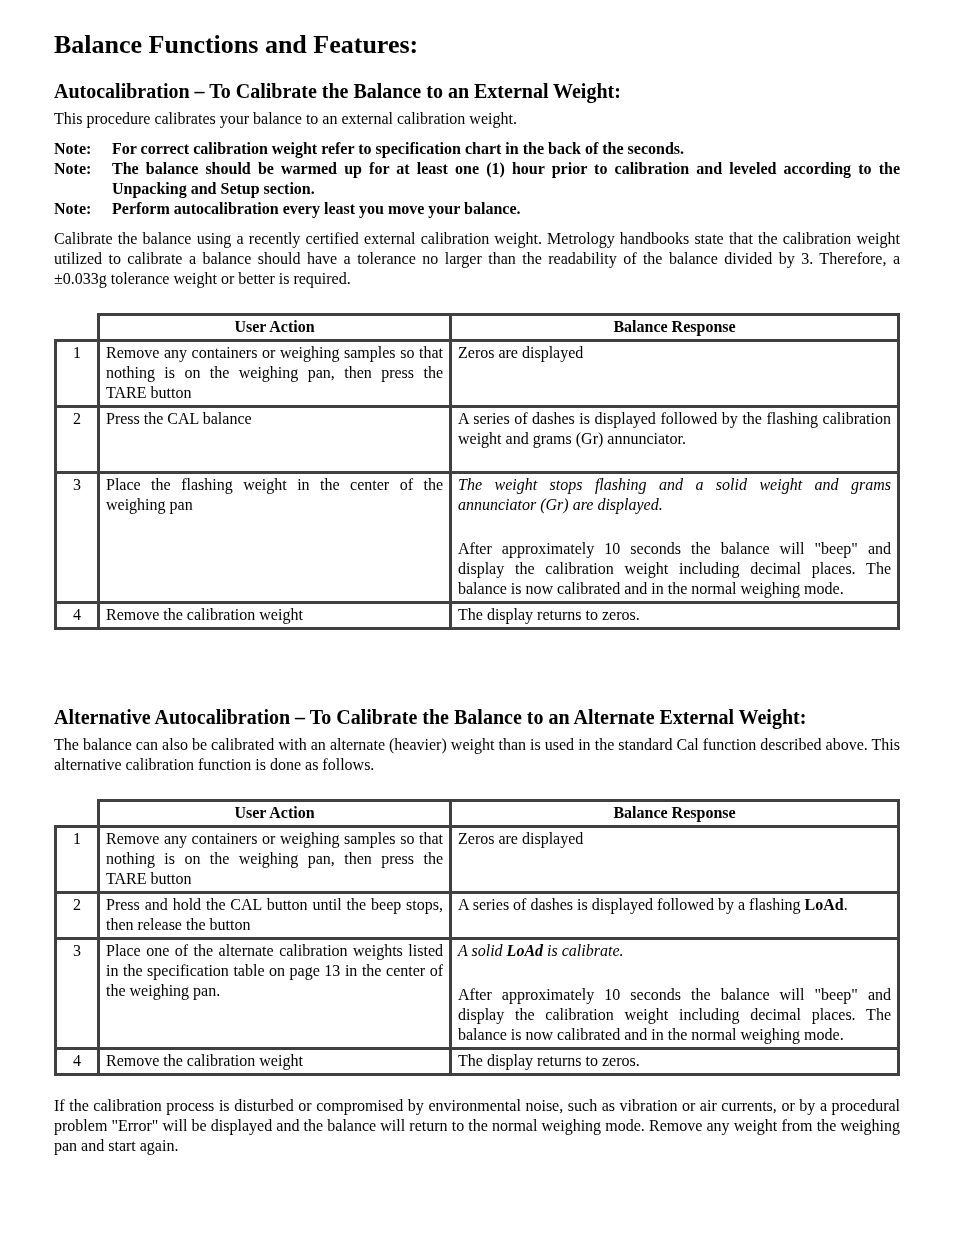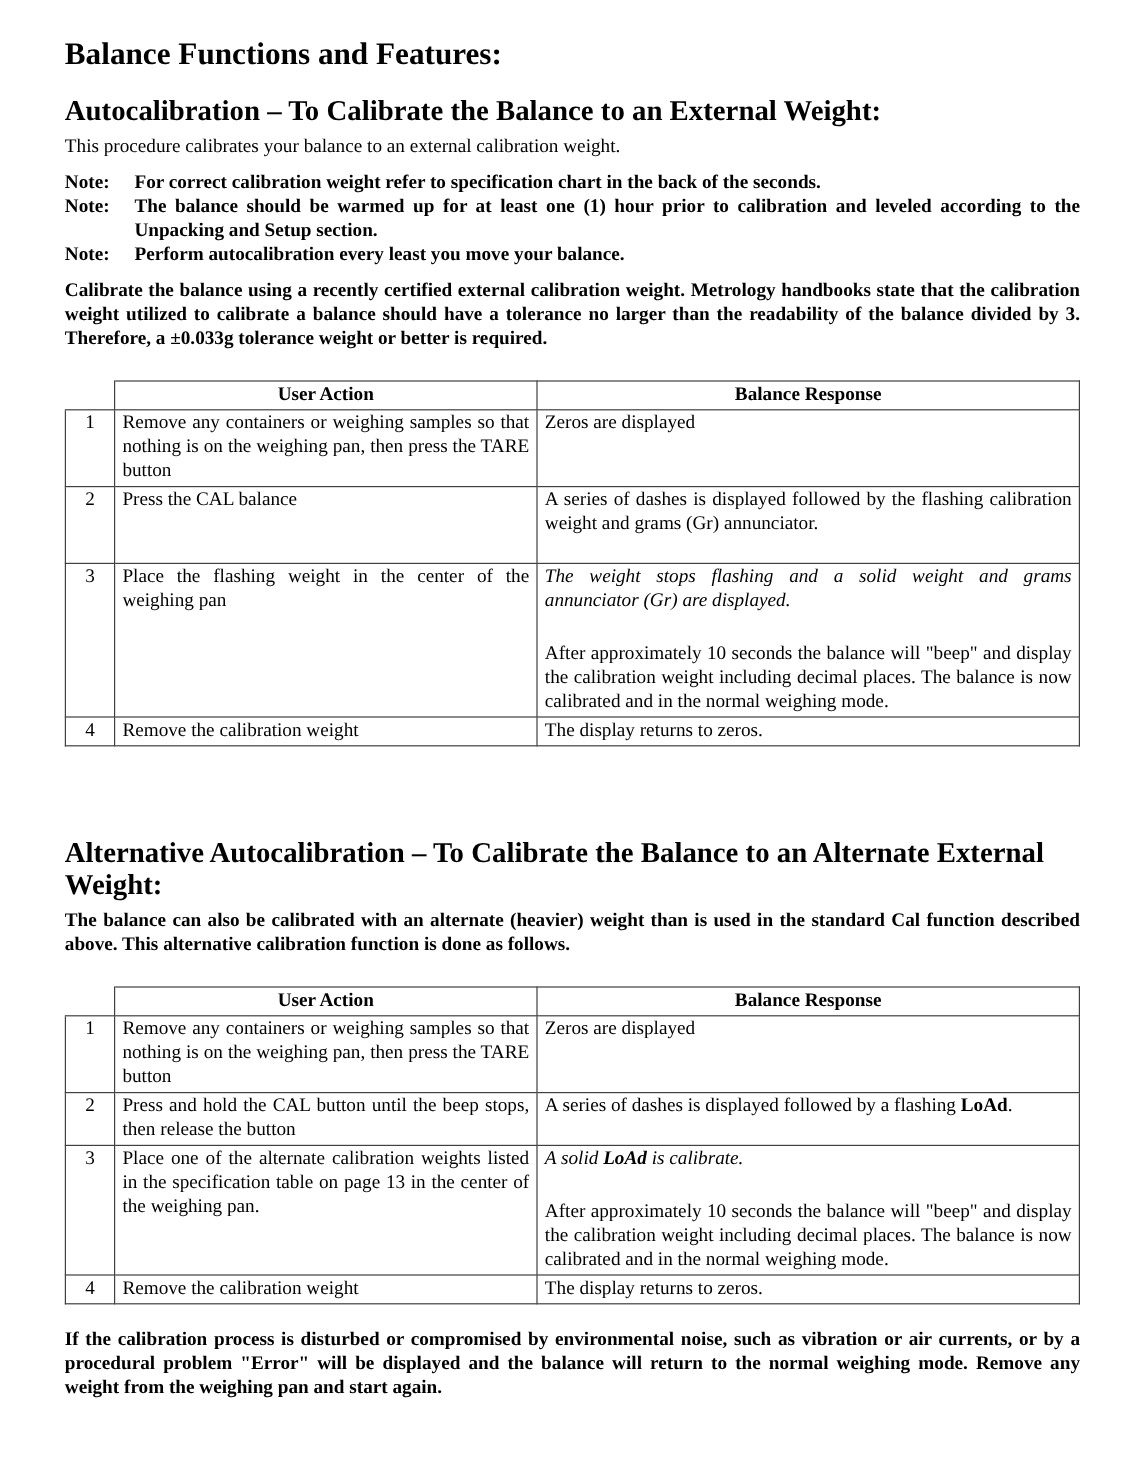--- a/index.html
+++ b/index.html
@@ -11,31 +11,30 @@
     padding: 30px 54px 40px 54px;
     width: 954px;
     box-sizing: border-box;
   }
   h1 {
     font-size: 26px;
     font-weight: bold;
     margin: 0 0 20px 0;
   }
   h2 {
-    font-size: 24px;
+    font-size: 20px;
     font-weight: bold;
     margin: 0 0 6px 0;
   }
   p {
     margin: 0 0 10px 0;
     line-height: 1.25;
   }
   .justify {
     text-align: justify;
-    font-weight: bold;
   }
   .notes {
     margin: 0 0 10px 0;
   }
   .note-row {
     display: flex;
     font-weight: bold;
     line-height: 1.25;
     text-align: justify;
   }
@@ -46,21 +45,21 @@
   .note-text {
     flex: 1;
   }
   table {
     border-collapse: collapse;
     width: 100%;
     margin-top: 24px;
     margin-bottom: 6px;
   }
   th, td {
-    border: 1px solid #404040;
+    border: 3px solid #404040;
     padding: 1px 6px 2px 6px;
     vertical-align: top;
     font-size: 16px;
     line-height: 1.25;
   }
   th {
     font-weight: bold;
     text-align: center;
   }
   td.num {

